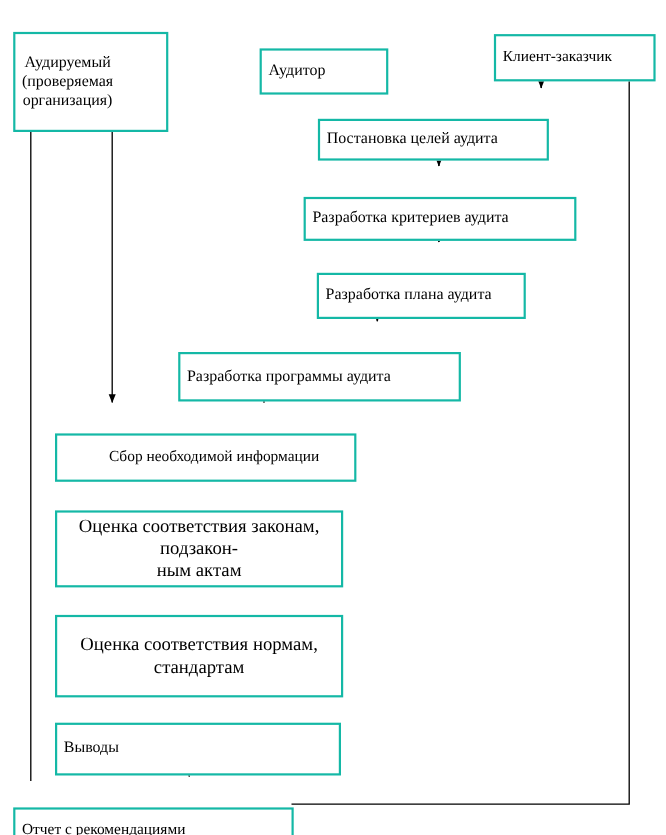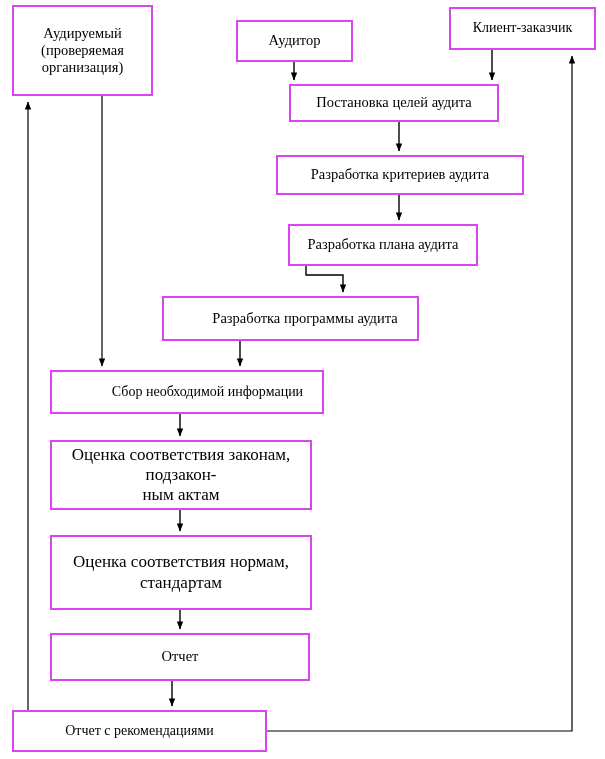--- a/index.html
+++ b/index.html
@@ -27,27 +27,27 @@
     left: 0;
     top: 0;
     width: 605px;
     height: 759px;
     pointer-events: none;
   }
   .node {
     position: absolute;
     box-sizing: border-box;
     background: #ffffff;
-    border: 2px solid #d946ef;
+    border: 2px solid #14b8a6;
     display: flex;
     align-items: center;
-    justify-content: center;
     text-align: center;
     line-height: 1.18;
     z-index: 2;
+    margin-top: 24px;
   }
   .node .label {
     display: block;
     padding: 0 6px;
     white-space: pre-line;
   }
   .fs15 { font-size: 14.5px; }
   .fs14 { font-size: 14px; }
   .fs13 { font-size: 17px; }
 </style>
@@ -135,38 +135,38 @@
   </div>
 
   <div class="node fs15" style="left:276px; top:155px; width:248px; height:40px;">
     <span class="label">Разработка критериев аудита</span>
   </div>
 
   <div class="node fs15" style="left:288px; top:224px; width:190px; height:42px;">
     <span class="label">Разработка плана аудита</span>
   </div>
 
-  <div class="node fs15" style="left:162px; top:296px; width:257px; height:45px;padding-left:29px;">
+  <div class="node fs15" style="left:162px; top:296px; width:257px; height:45px;">
     <span class="label">Разработка программы аудита</span>
   </div>
 
   <div class="node fs14" style="left:50px; top:370px; width:274px; height:44px;padding-left:41px;">
     <span class="label">Сбор необходимой информации</span>
   </div>
 
   <div class="node fs13" style="left:50px; top:440px; width:262px; height:70px;">
     <span class="label">Оценка соответствия законам, подзакон-
 ным актам</span>
   </div>
 
   <div class="node fs13" style="left:50px; top:535px; width:262px; height:75px;">
     <span class="label">Оценка соответствия нормам, стандартам</span>
   </div>
 
   <div class="node fs15" style="left:50px; top:633px; width:260px; height:48px;">
-    <span class="label">Отчет</span>
+    <span class="label">Выводы</span>
   </div>
 
   <div class="node fs14" style="left:12px; top:710px; width:255px; height:42px;">
     <span class="label">Отчет с рекомендациями</span>
   </div>
 
 </div>
 
 </body></html>

